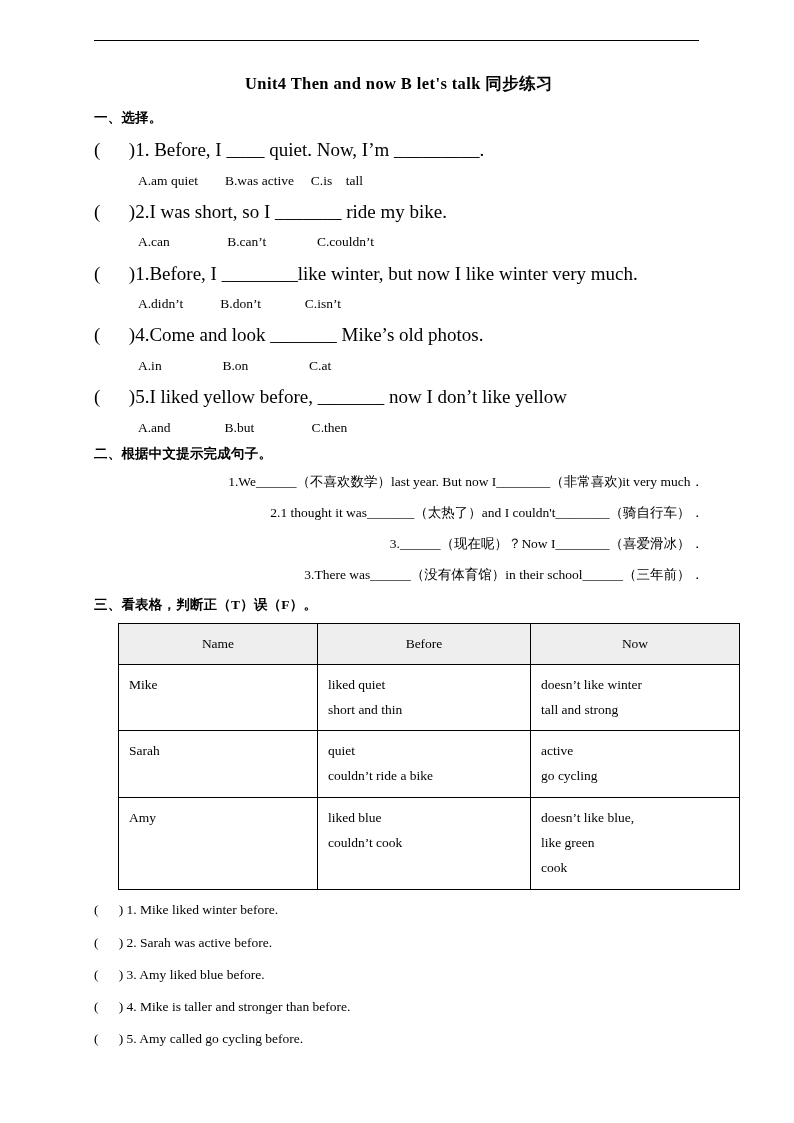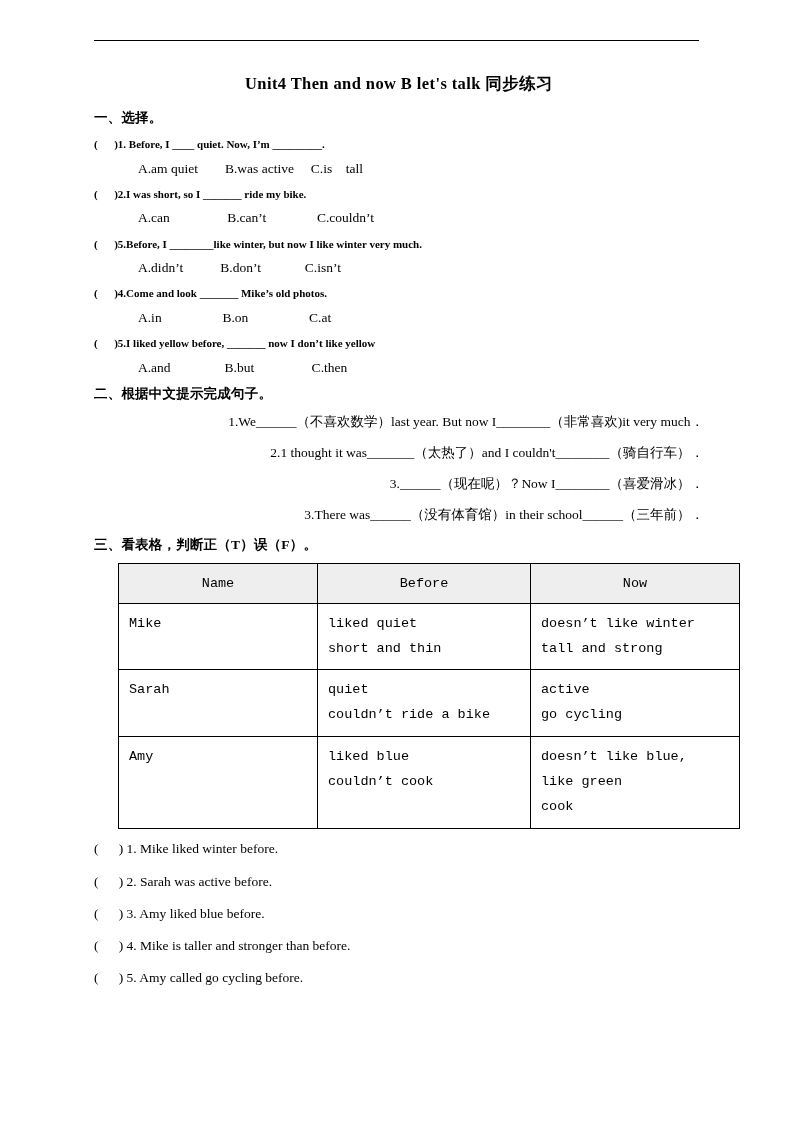--- a/index.html
+++ b/index.html
@@ -42,46 +42,44 @@
     margin: 0 0 14px 0;
     line-height: 1.4;
   }
   .section-head {
     font-weight: bold;
     font-size: 13.5px;
     margin: 0 0 9px 0;
     letter-spacing: 0.2px;
   }
   .q-line {
-    font-size: 11px;
+    font-size: 19px;
     line-height: 1.5;
     margin: 0 0 6px 0;
     white-space: pre;
-    font-weight: bold;
   }
   .opt-line {
     font-size: 13.5px;
     line-height: 1.5;
     margin: 0 0 7px 0;
     padding-left: 44px;
     white-space: pre;
   }
   .fill-line {
     font-size: 13.5px;
     line-height: 1.55;
     margin: 0 0 10px 0;
     white-space: pre;
     text-align: right;
   }
   table.tf-table {
     border-collapse: collapse;
     width: 558px;
     margin: 6px 0 10px 24px;
     table-layout: fixed;
-    font-family: Liberation Mono, monospace;
   }
   table.tf-table td, table.tf-table th {
     border: 1px solid #000000;
     vertical-align: top;
     font-size: 13.5px;
     padding: 8px 10px;
     font-weight: normal;
   }
   table.tf-table thead th {
     text-align: center;
@@ -113,21 +111,21 @@
     <div class="doc-title">Unit4 Then and now B let's talk 同步练习</div>
 
     <div class="section-head">一、选择。</div>
 
     <div class="q-line">(      )1. Before, I ____ quiet. Now, I’m _________.</div>
     <div class="opt-line">A.am quiet        B.was active     C.is    tall</div>
 
     <div class="q-line">(      )2.I was short, so I _______ ride my bike.</div>
     <div class="opt-line">A.can                 B.can’t               C.couldn’t</div>
 
-    <div class="q-line">(      )5.Before, I ________like winter, but now I like winter very much.</div>
+    <div class="q-line">(      )1.Before, I ________like winter, but now I like winter very much.</div>
     <div class="opt-line">A.didn’t           B.don’t             C.isn’t</div>
 
     <div class="q-line">(      )4.Come and look _______ Mike’s old photos.</div>
     <div class="opt-line">A.in                  B.on                  C.at</div>
 
     <div class="q-line">(      )5.I liked yellow before, _______ now I don’t like yellow</div>
     <div class="opt-line">A.and                B.but                 C.then</div>
 
     <div class="section-head">二、根据中文提示完成句子。</div>
 

